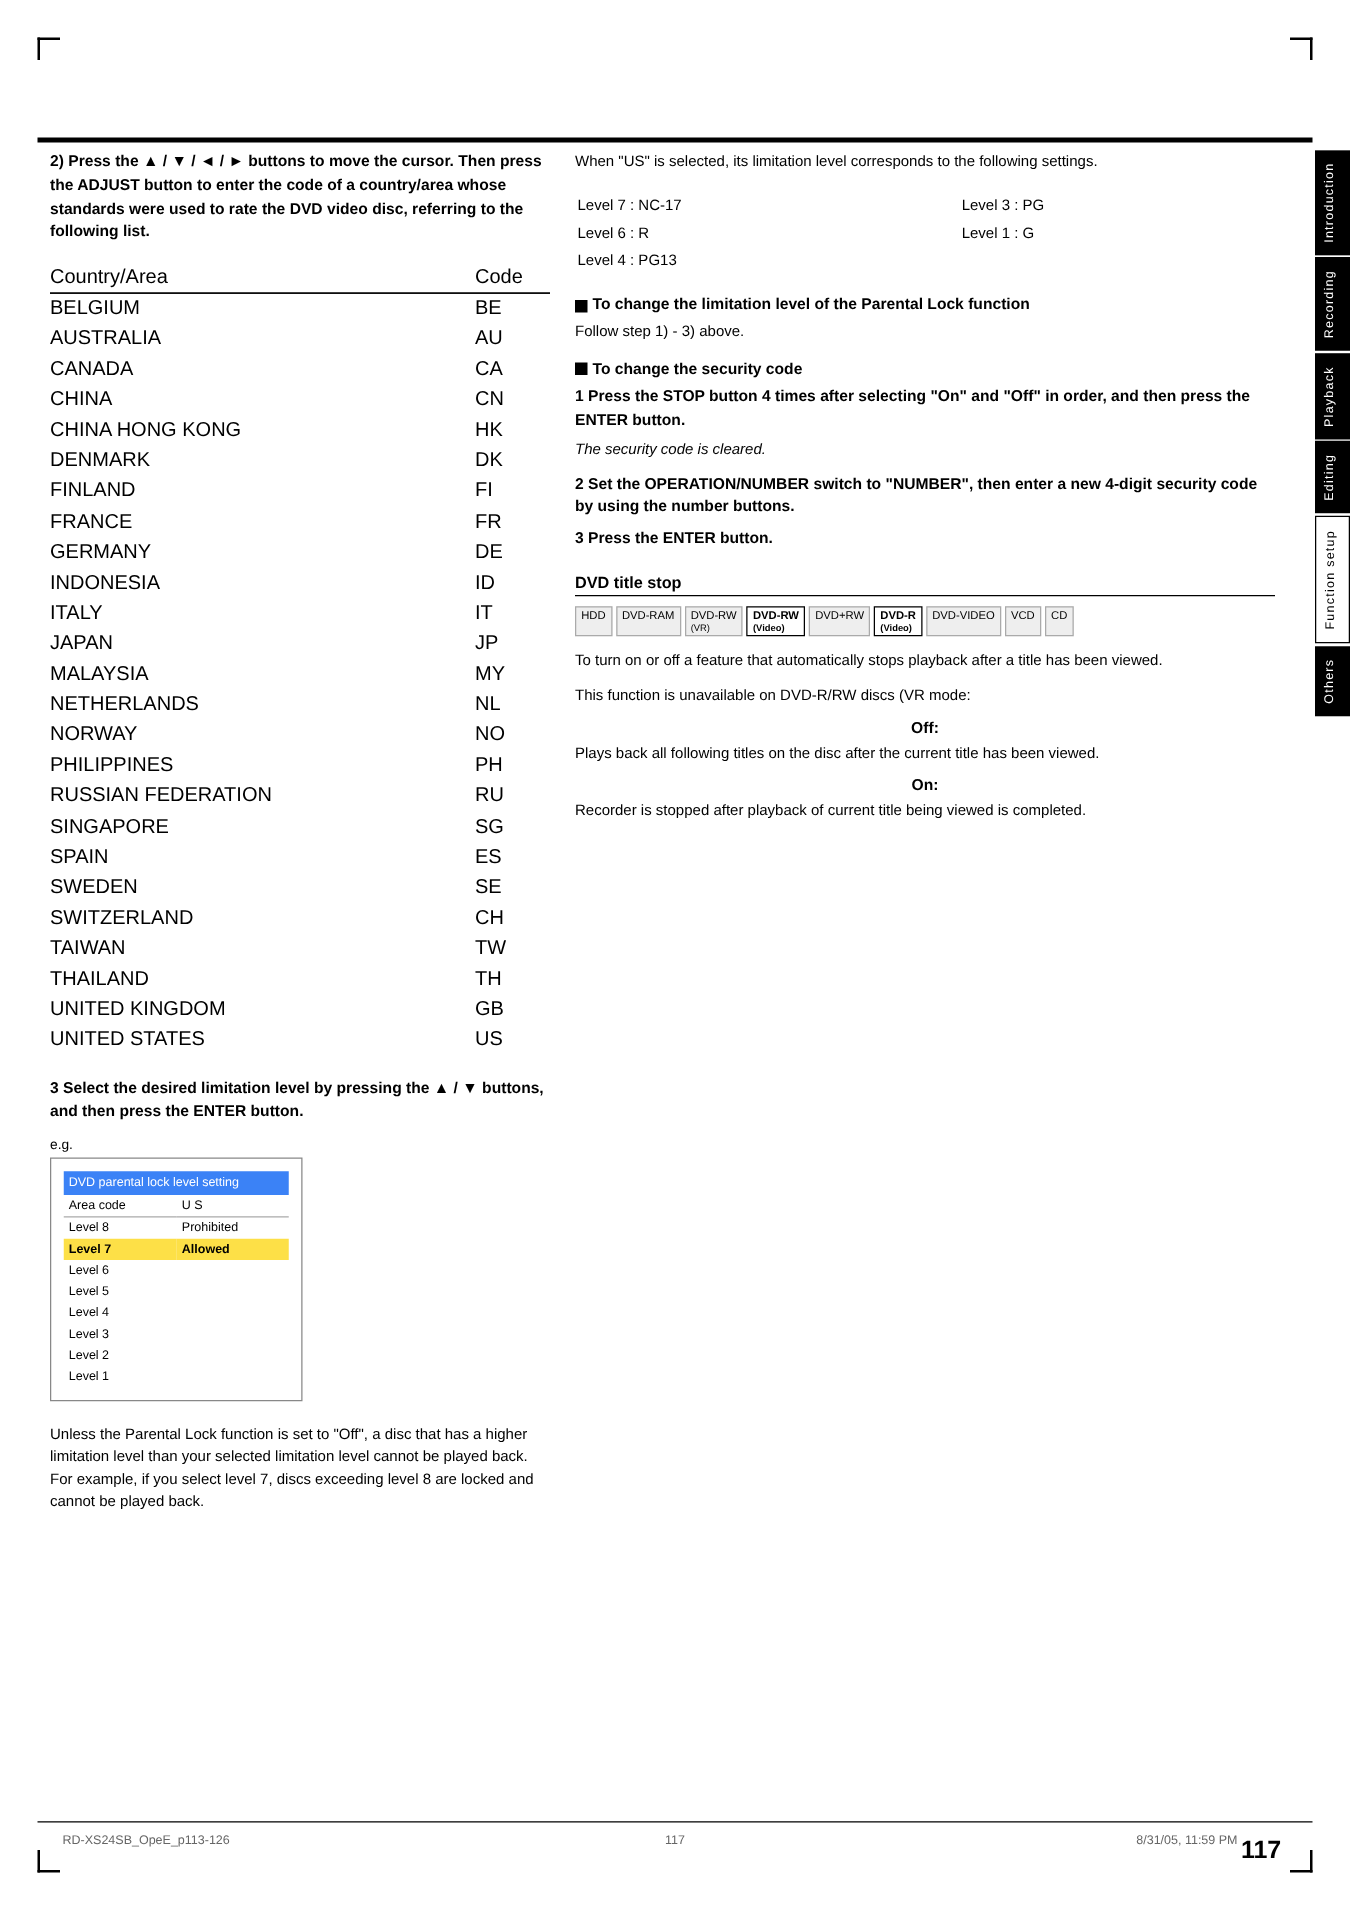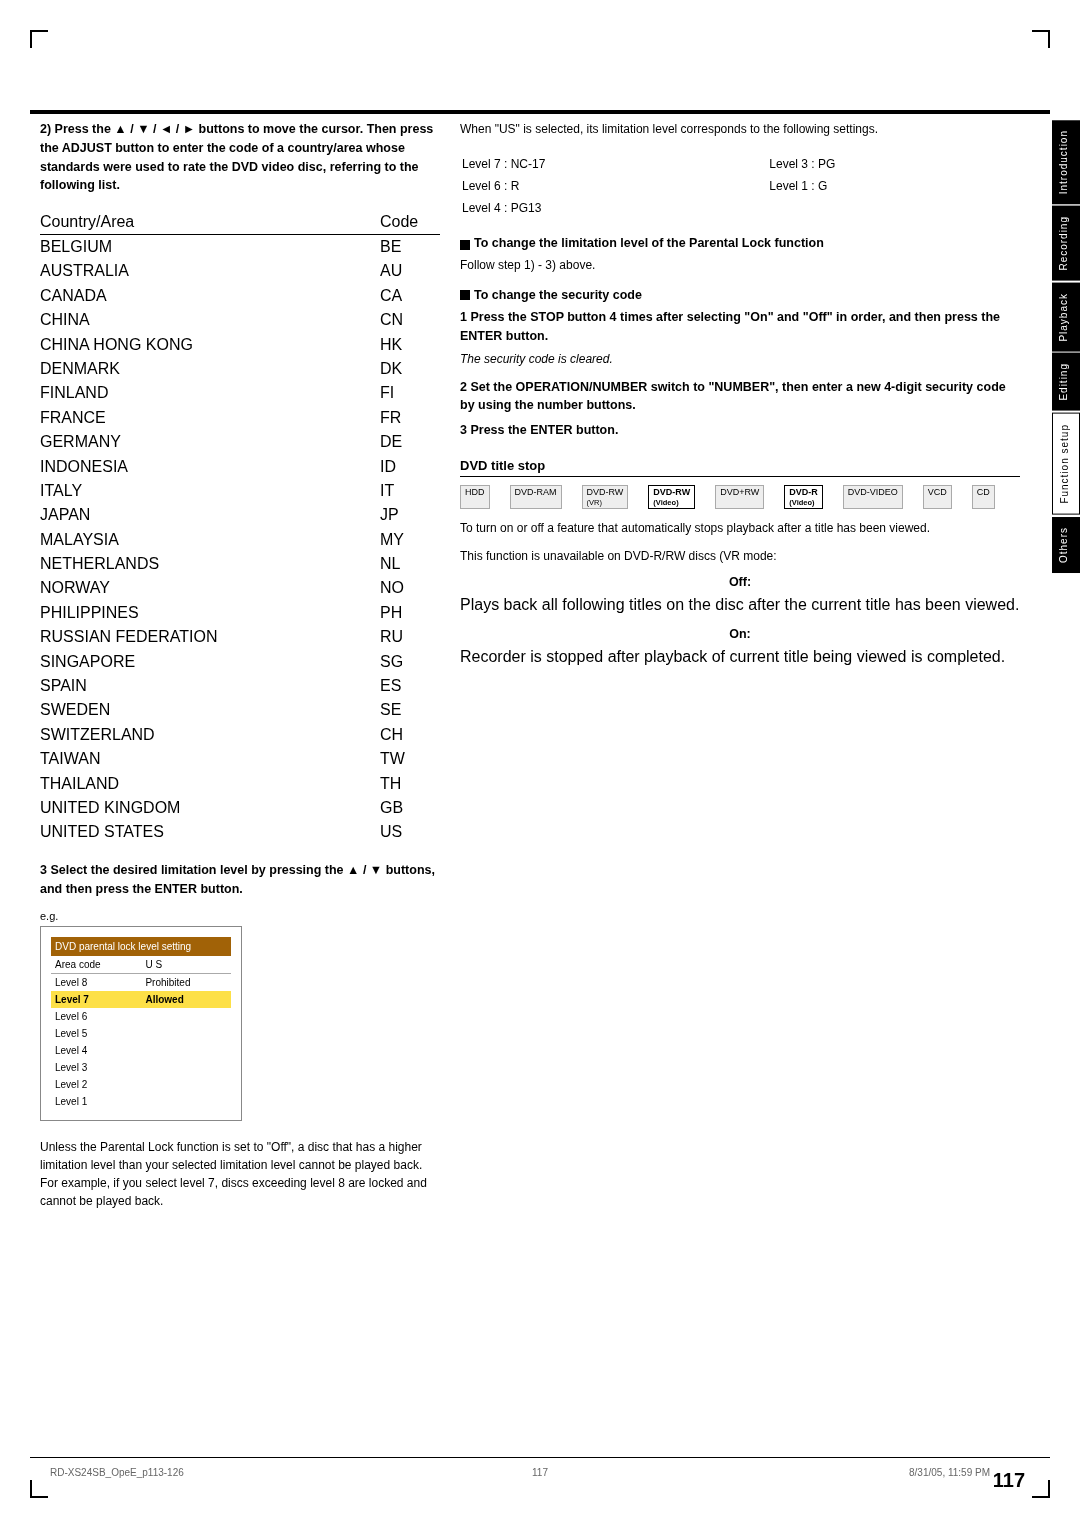--- a/index.html
+++ b/index.html
@@ -149,21 +149,21 @@
     }
     .example-inner {
       font-size: 10px;
       line-height: 1.5;
     }
     .example-inner table {
       border-collapse: collapse;
       width: 180px;
     }
     .example-inner .title-row {
-      background: #a16207;
+      background: #3b82f6;
       color: #fff;
       font-size: 10px;
       padding: 2px 4px;
     }
     .example-inner .header-row td {
       border-bottom: 1px solid #aaa;
       padding: 1px 4px;
       font-size: 10px;
     }
     .example-inner .level-row td {
@@ -245,21 +245,21 @@
       font-size: 13px;
       font-weight: bold;
       border-bottom: 1px solid #000;
       padding-bottom: 3px;
       margin-bottom: 8px;
     }
 
     
     .disc-compat {
       display: flex;
-      gap: 20px;
+      gap: 3px;
       margin-bottom: 10px;
       flex-wrap: wrap;
     }
     .disc-tag {
       font-size: 9px;
       border: 1px solid #aaa;
       padding: 1px 4px;
       background: #eee;
     }
     .disc-tag.highlighted {
@@ -275,21 +275,21 @@
     }
 
     .sub-label {
       font-size: 12.5px;
       font-weight: bold;
       margin-bottom: 4px;
       text-align: center;
     }
 
     .sub-text {
-      font-size: 16px;
+      font-size: 12px;
       line-height: 1.5;
       margin-bottom: 10px;
     }
 
     
     .page-number {
       position: absolute;
       bottom: 36px;
       right: 55px;
       font-size: 20px;

